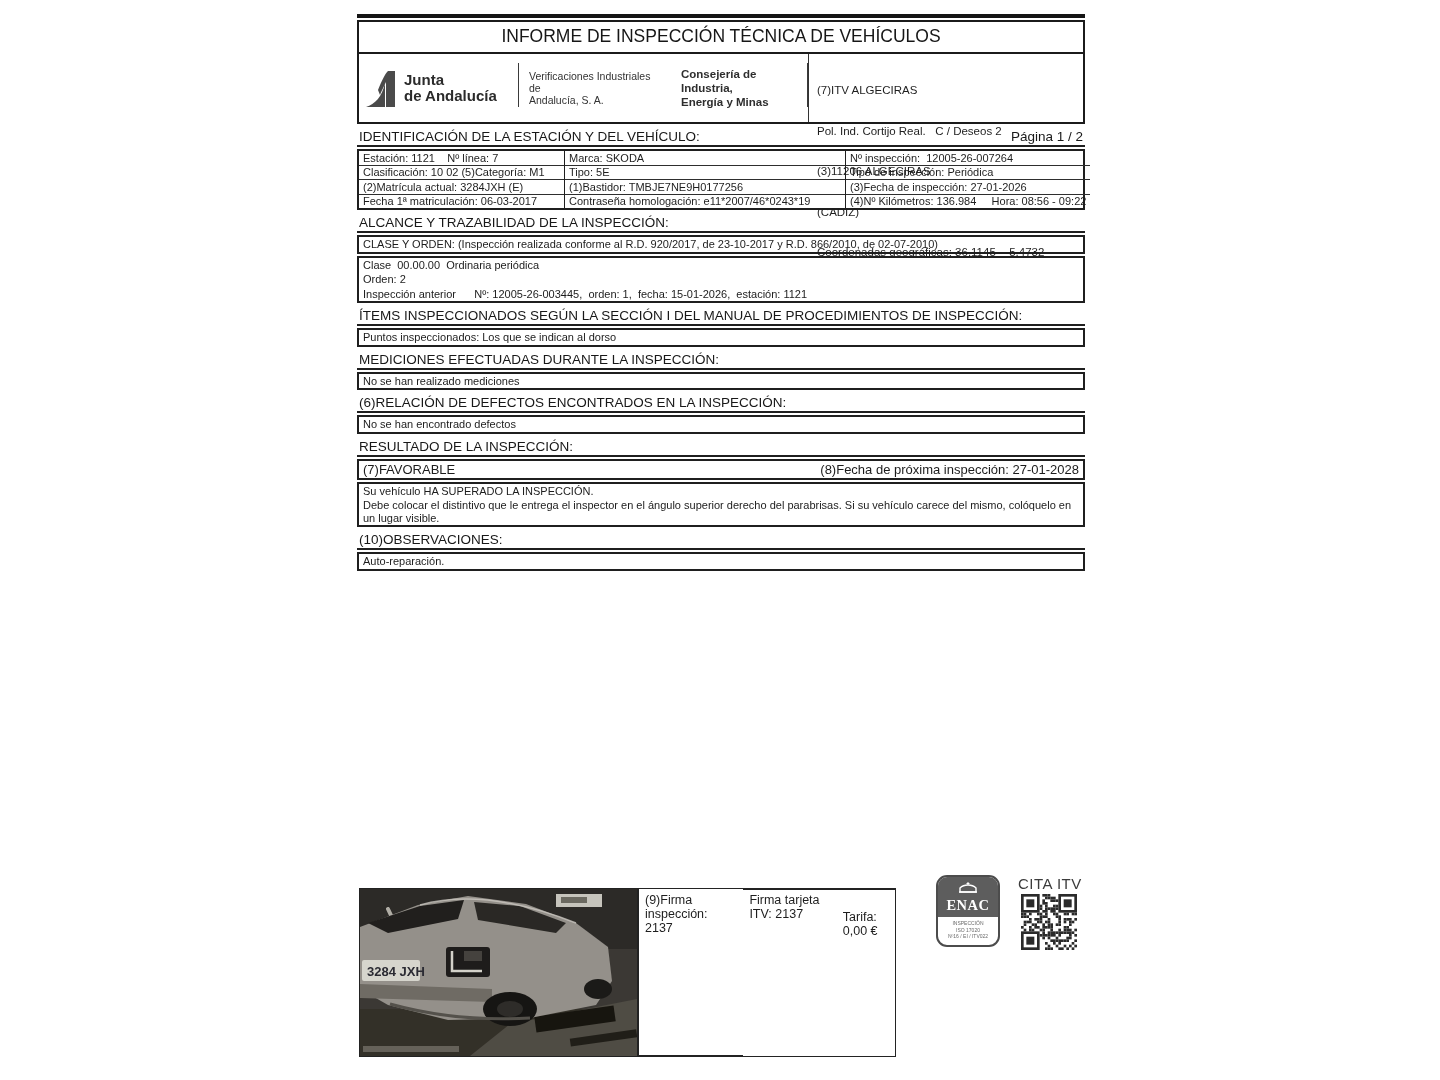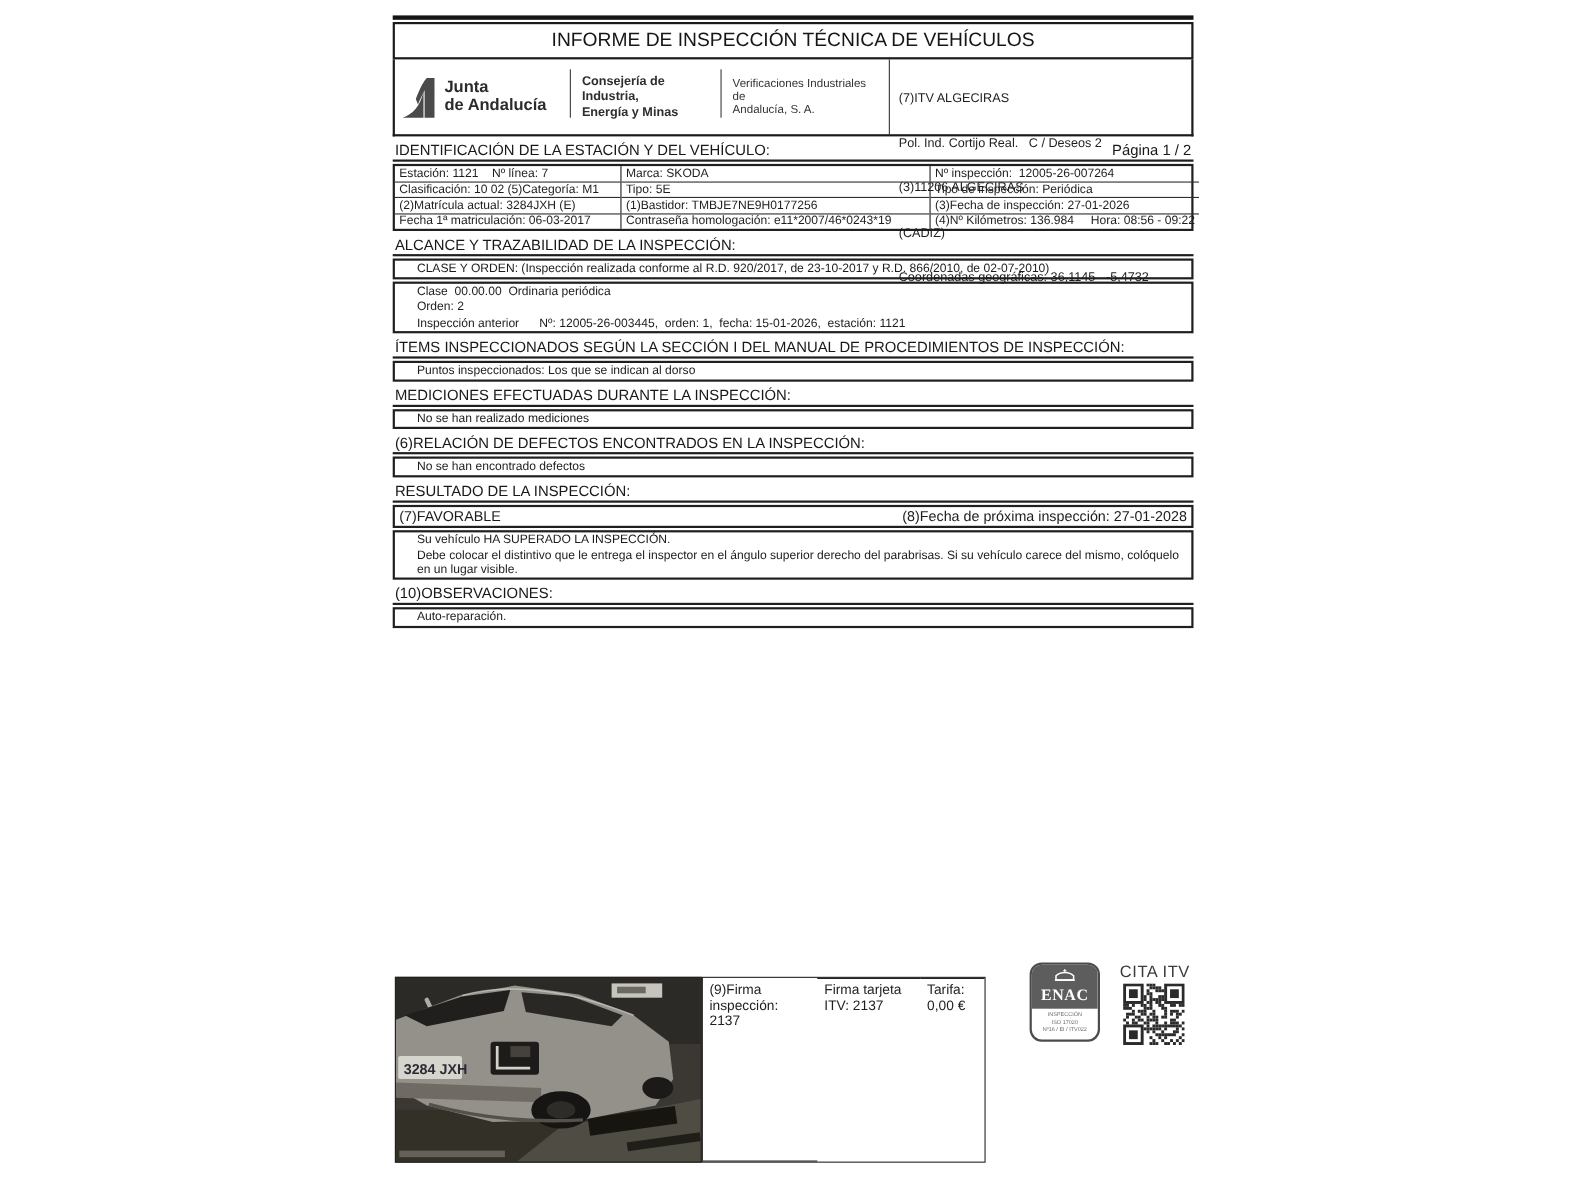--- a/index.html
+++ b/index.html
@@ -32,42 +32,42 @@
     font-size:11.5px;line-height:13.5px;white-space:pre;}
   .sec-head{
     display:flex;justify-content:space-between;align-items:flex-end;
     font-size:13.5px;line-height:15px;padding:3px 2px 1px;margin-top:2px;
     border-bottom:2px solid #1f1f1f;color:#181818;
   }
   .box{
     border:2px solid #1f1f1f;margin-top:2px;font-size:11px;line-height:12.5px;
     padding:0 4px;color:#1c1c1c;
   }
-  .box .ln{padding:1px 0;white-space:pre-wrap;margin-left:16px;}
+  .box .ln{padding:1px 0;white-space:pre-wrap;}
   .ln-sep{border-bottom:1px solid #2e2e2e;margin:0 -4px;padding:1px 4px !important;}
   .row-box{display:flex;justify-content:space-between;font-size:13px;line-height:15px;padding:1px 4px;}
   .id-table{display:flex;border:2px solid #1f1f1f;margin-top:2px;}
   .id-col{flex:0 0 auto;border-right:1.5px solid #1f1f1f;box-sizing:border-box;}
   .id-col.c1{width:206px;}
   .id-col.c2{width:281px;}
   .id-col.c3{flex:1;border-right:none;}
   .id-cell{
     font-size:11px;line-height:12.5px;height:12.5px;padding:.5px 4px;
     border-bottom:1px solid #2e2e2e;white-space:pre;overflow:hidden;
   }
   .id-col .id-cell:last-child{border-bottom:none;}
   .bottom-row{position:absolute;left:2px;top:874px;display:flex;}
   .photo-box{width:277px;height:167px;border:1px solid #222;background:#32302c;position:relative;}
   .photo-box svg{display:block;}
   .sig-table{width:256px;height:167px;border:1.5px solid #232323;box-sizing:content-box;
     display:flex;font-size:12.5px;background:#fff;}
   .sig-r1{border-bottom:1.5px solid #232323;padding:4px 6px 2px;}
   .sig-stamp{flex:1;position:relative;overflow:hidden;}
   .sig-r3{border-top:1.5px solid #232323;padding:3px 6px 2px;}
-  .sig-r4{border-top:1.5px solid #232323;padding:3px 6px 2px;}
+  .sig-r4{border-top:1.5px solid #232323;padding:20px 6px 2px;}
   .enac-badge{
     position:absolute;left:579px;top:861px;width:60px;
     border:2px solid #4c4c4c;border-radius:11px;overflow:hidden;background:#fff;
   }
   .enac-top{background:#5d5d5d;color:#fff;text-align:center;padding:2px 0 3px;}
   .enac-name{font-family:"Liberation Serif",serif;font-weight:bold;font-size:14.5px;letter-spacing:.5px;}
   .enac-bottom{padding:3px 1px 5px;text-align:center;font-size:5px;line-height:6.5px;color:#6a6a6a;}
   .cita-block{position:absolute;left:661px;top:861px;width:62px;text-align:center;}
   .cita-label{font-size:15px;color:#3c3c3c;letter-spacing:.5px;white-space:nowrap;}
   .qr-wrap{margin-top:2px;}
@@ -85,27 +85,27 @@
     <div class="h-cell logo-cell h-divider">
       <svg width="32" height="40" viewBox="0 0 32 40">
         <path d="M1,39 C10,36 17,29 20,15 L20,39 Z" fill="#4a4a4a"></path>
         <path d="M13,22 C17,12 20,6 23,3 L30,3 L30,39 L21,39 L21,14 C18,20 16,24 15,27 Z" fill="#4a4a4a"></path>
       </svg>
       <div class="logo-name">
         <div>Junta</div>
         <div>de Andalucía</div>
       </div>
     </div>
+    <div class="h-cell verif-cell">
+      <div>Verificaciones Industriales de</div>
+      <div>Andalucía, S. A.</div>
+    </div>
     <div class="h-cell consejeria-cell h-divider">
       <div>Consejería de Industria,</div>
       <div>Energía y Minas</div>
-    </div>
-    <div class="h-cell verif-cell">
-      <div>Verificaciones Industriales de</div>
-      <div>Andalucía, S. A.</div>
     </div>
     <div class="h-cell address-cell">
       <div>(7)ITV ALGECIRAS</div>
       <div>Pol. Ind. Cortijo Real.   C / Deseos 2</div>
       <div>(3)11206 ALGECIRAS</div>
       <div>(CADIZ)</div>
       <div>Coordenadas geográficas: 36,1145   -5,4732</div>
     </div>
   </div>
 

